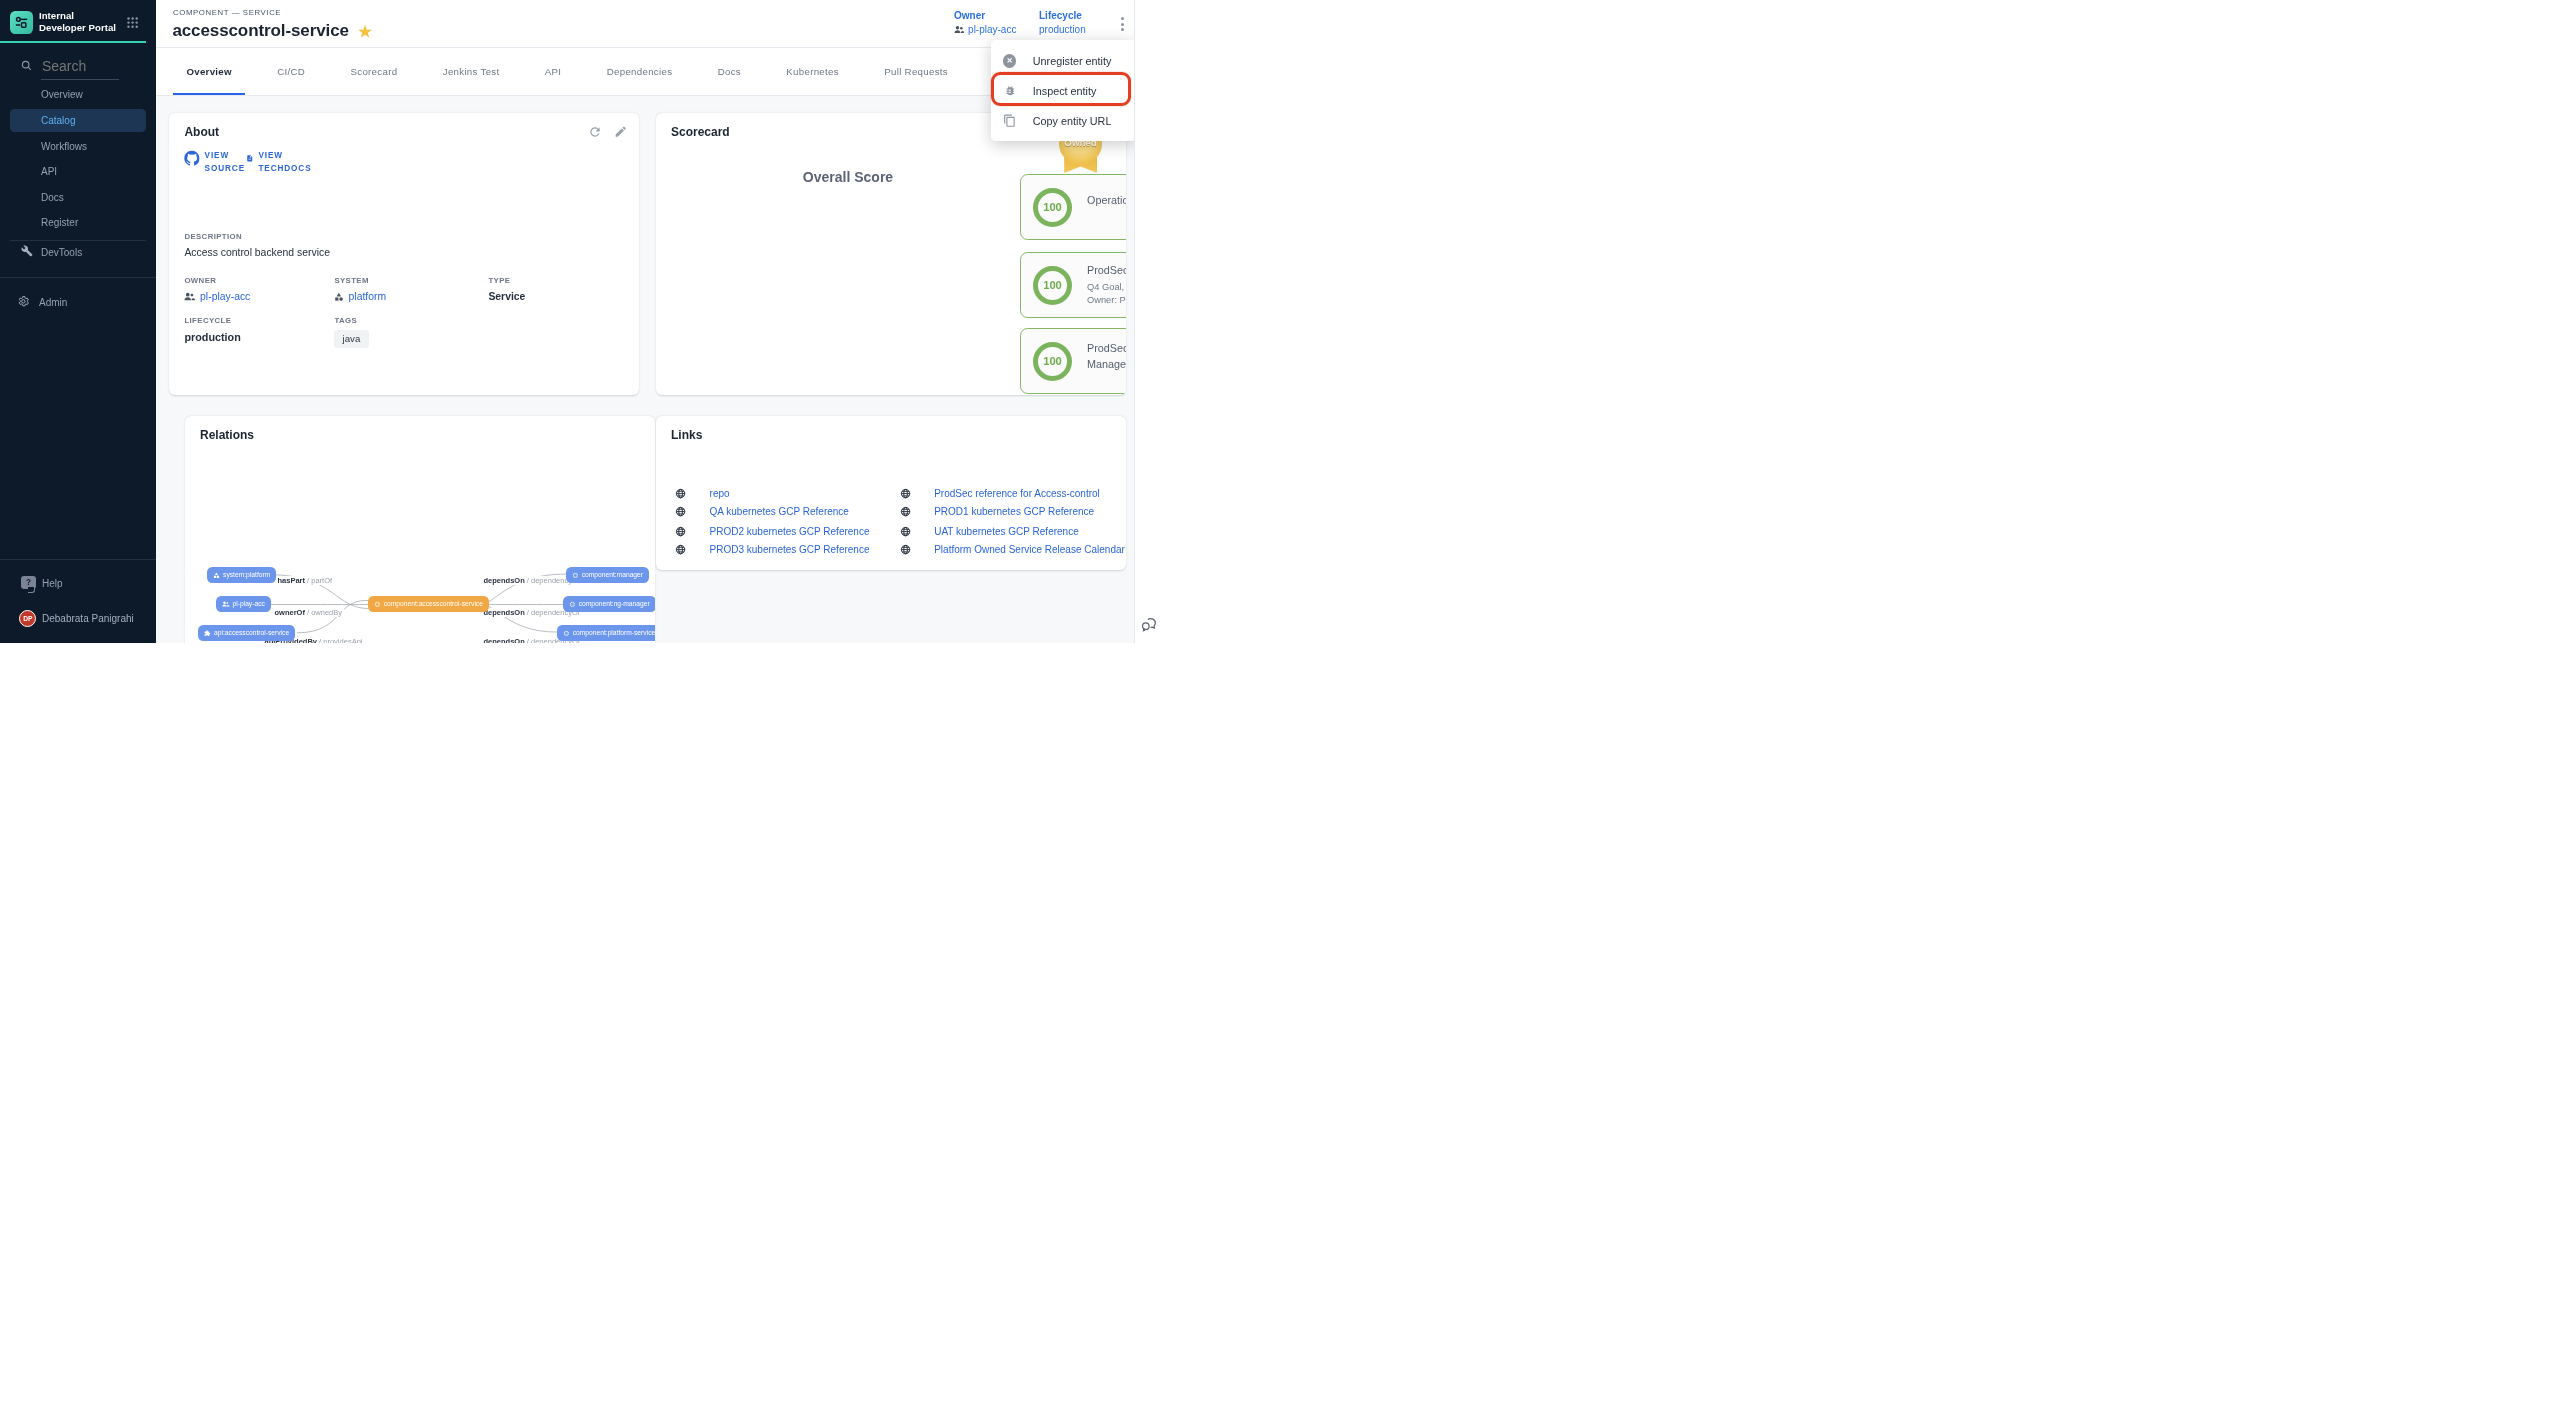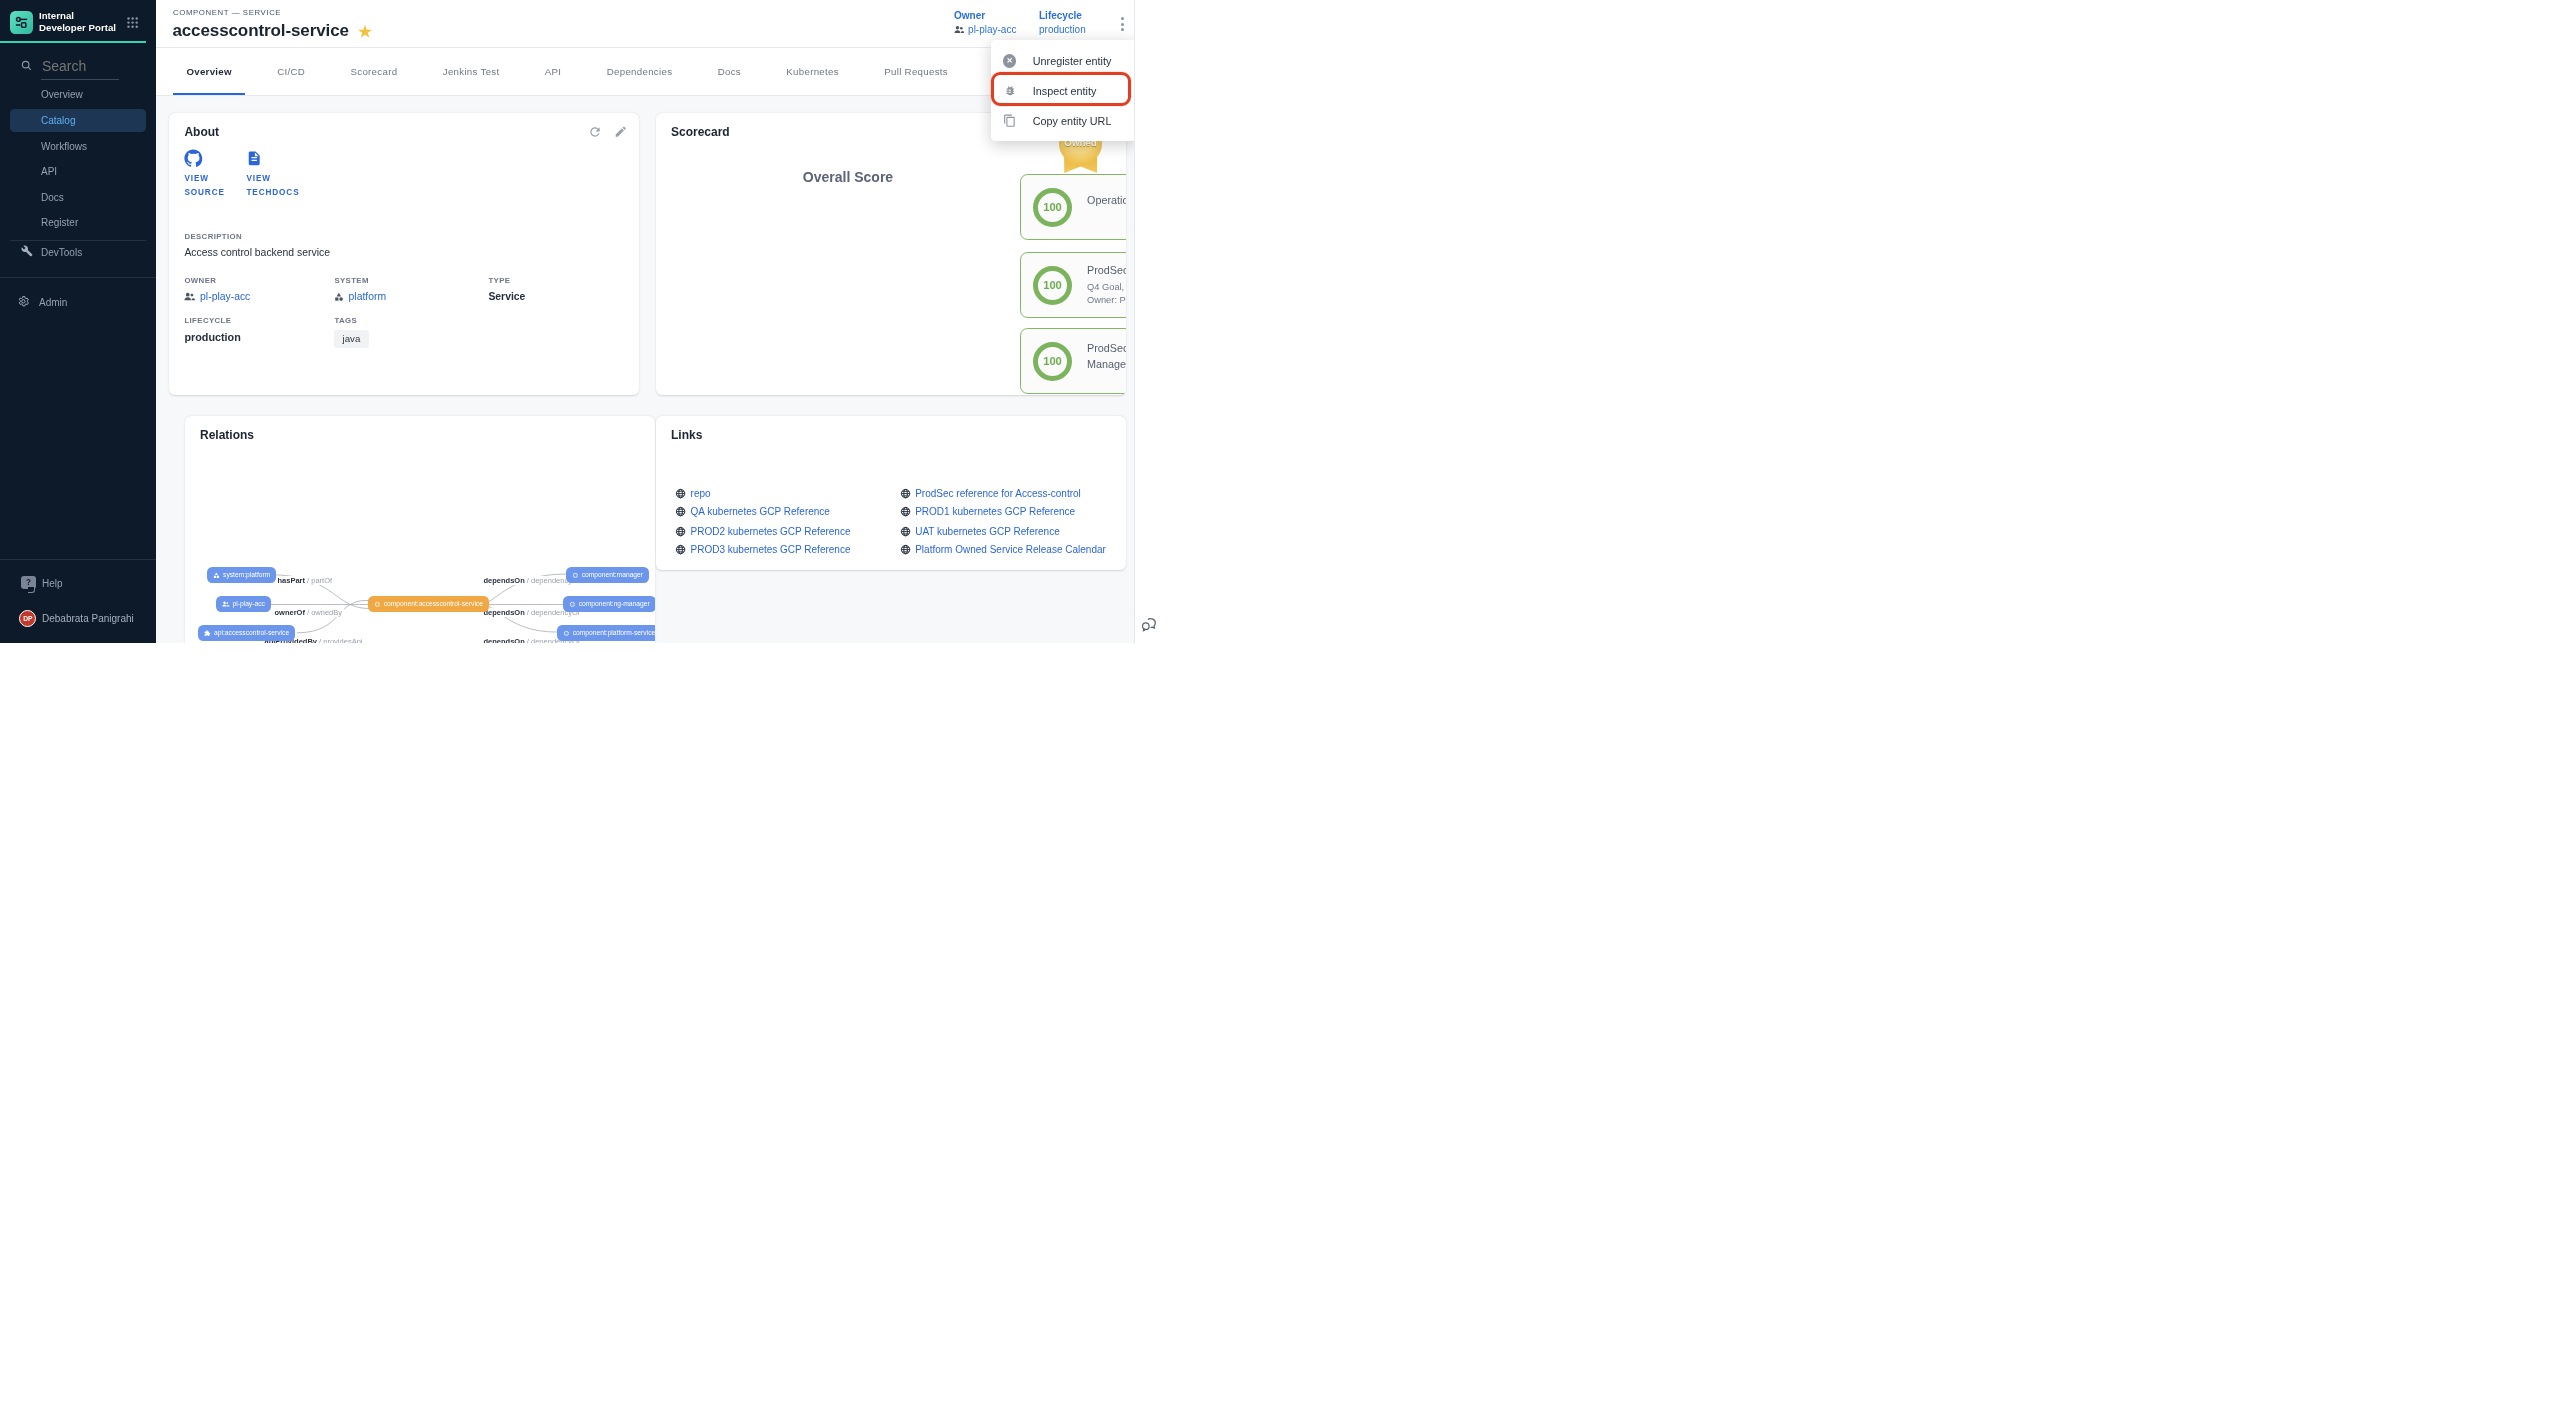--- a/index.html
+++ b/index.html
@@ -65,21 +65,21 @@
 
   
   .content { position:absolute; left:156px; top:95px; width:978px; height:548px; background:#f7f8f9; overflow:hidden; }
   .card { position:absolute; background:#fff; border-radius:6px; box-shadow:0 0.7px 2.2px rgba(16,24,40,.1), 0 0.7px 1.5px rgba(16,24,40,.06); }
   .card-heading { position:absolute; left:15px; top:12px; font-size:12px; font-weight:bold; color:#1d2533; }
 
   
   .about-card { left:13.4px; top:18px; width:470px; height:282px; }
   .about-actions { position:absolute; right:12px; top:12px; display:flex; gap:12px; }
   .about-actions .act { cursor:pointer; }
-  .view-btn { position:absolute; top:36px; width:64px; display:flex; flex-direction:column; align-items:flex-start; gap:4.5px; cursor:pointer; }
+  .view-btn { position:absolute; top:36px; width:64px; display:flex; flex-direction:row; align-items:flex-start; gap:4.5px; cursor:pointer; }
   .view-btn .vlabel { color:#2a65d9; font-size:8.2px; font-weight:bold; letter-spacing:0.9px; line-height:13.4px; width:52px; }
   .fld-label { font-size:7.8px; letter-spacing:0.4px; color:#6e7687; font-weight:700; }
   .fld-value { margin-top:6px; font-size:10.4px; color:#27303f; }
   .fld-link { margin-top:6px; font-size:10.4px; color:#2a65d9; display:flex; align-items:center; gap:4.5px; cursor:pointer; }
   .tag-chip { margin-top:4.5px; display:inline-block; background:#f0f2f4; border-radius:3px; padding:3.7px 8.2px; font-size:9.7px; color:#333a46; }
 
   
   .score-card { left:500px; top:18px; width:470px; height:282px; overflow:hidden; }
   .overall-label { position:absolute; left:192px; top:56px; width:149px; text-align:center; font-size:14px; font-weight:bold; color:#5c6377; transform:translateX(-50%); }
   .donut { position:absolute; left:180px; top:107px; width:160px; height:160px; border-radius:50%;
@@ -88,21 +88,21 @@
   .donut-score { position:absolute; left:0; top:0; width:160px; height:160px; display:flex; align-items:center; justify-content:center;
     font-size:46px; font-weight:bold; color:#7cb45e; z-index:1; }
   .sc-item { position:absolute; left:364px; width:225px; border:0.7px solid #83b765; border-radius:7.5px; background:#fafbfa; }
   .sc-circle { position:absolute; left:12px; width:39px; height:39px; border-radius:50%; border:5.2px solid #7cb45e;
     display:flex; align-items:center; justify-content:center; font-size:11.2px; font-weight:bold; color:#6fae4e; background:#fafbfa; }
   .sc-title { position:absolute; left:66px; font-size:10.8px; color:#555e70; line-height:15.7px; width:149px; }
   .sc-desc { position:absolute; left:66px; font-size:9.3px; color:#717a8a; line-height:12.7px; width:149px; }
 
   
   .links-card { left:500px; top:321px; width:470px; height:154px; }
-  .link-row { position:absolute; display:flex; align-items:center; gap:4px; font-size:10px; color:#2a65d9; cursor:pointer; }
+  .link-row { position:absolute; display:flex; align-items:center; gap:23px; font-size:10px; color:#2a65d9; cursor:pointer; }
 
   
   .rel-card { left:29px; top:321px; width:470px; height:313px; overflow:hidden; }
   .graph-svg { position:absolute; left:0; top:0; z-index:0; }
   .gnode { position:absolute; height:15.7px; border-radius:5.2px; display:inline-flex; align-items:center; gap:3px;
     padding:0 6px; color:#fff; font-size:6.7px; white-space:nowrap; cursor:pointer; z-index:2; }
   .gnode.blue { background:#6b96ec; }
   .gnode.orange { background:#f0a844; }
   .edge-lbl { position:absolute; font-size:7.5px; background:#fff; padding:0 1.5px; z-index:1; white-space:nowrap; }
   .edge-lbl b { color:#2b3340; font-weight:bold; }

